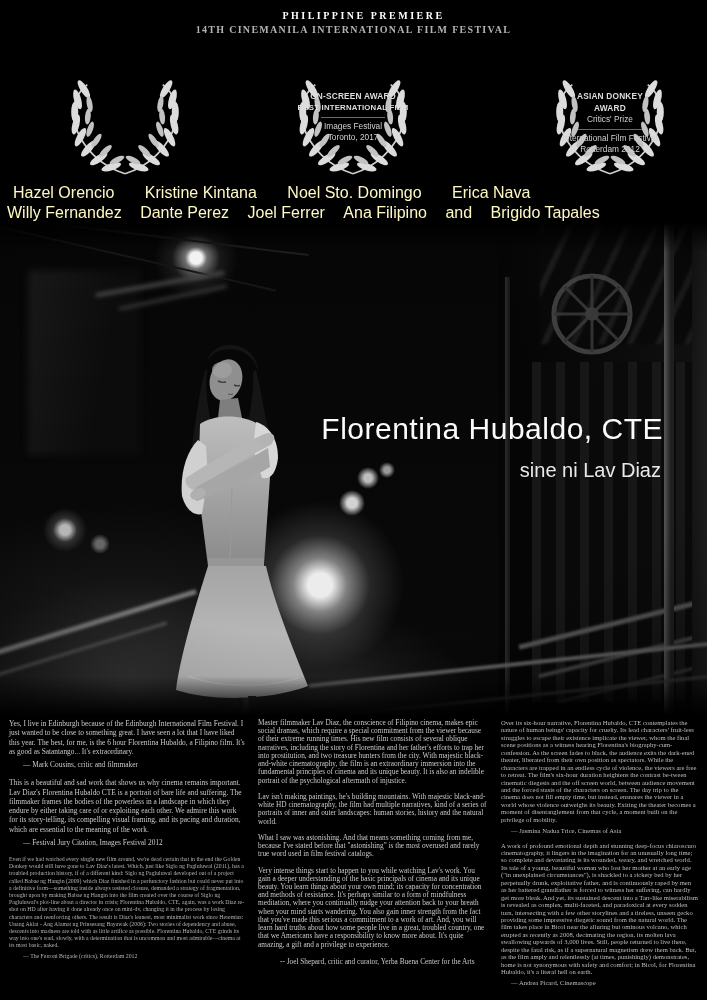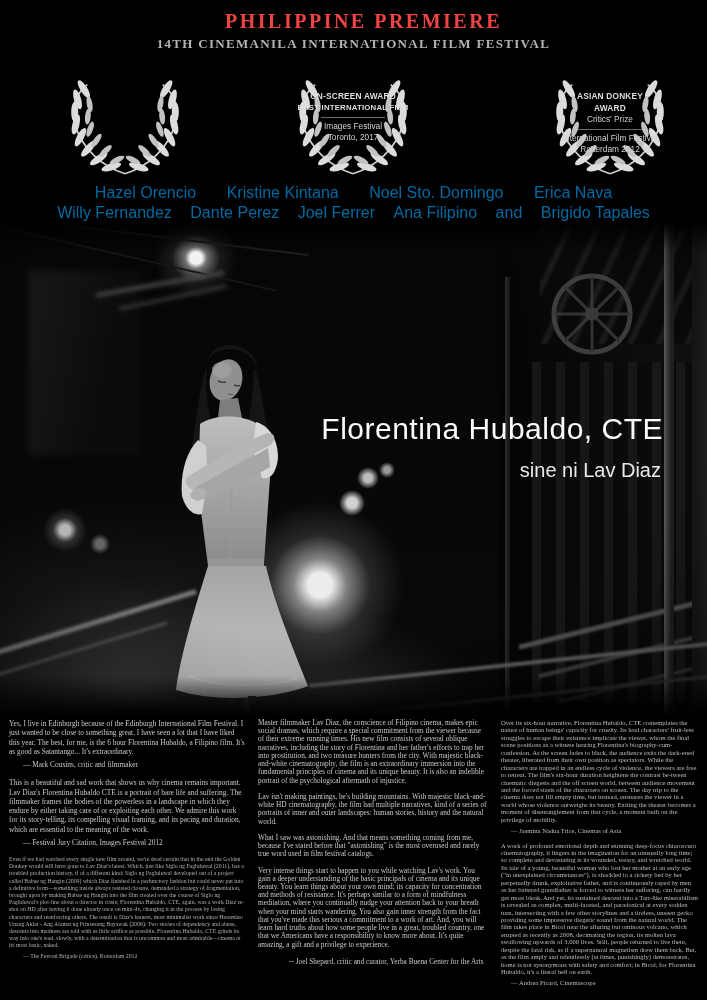--- a/index.html
+++ b/index.html
@@ -2,36 +2,36 @@
 <html><head>
 <meta charset="utf-8">
 <style>
   html,body{margin:0;padding:0;background:#000;}
   body{width:707px;height:1000px;position:relative;overflow:hidden;
        font-family:"Liberation Sans",sans-serif;}
 
   
   .header{position:absolute;top:10px;left:0;width:100%;text-align:center;
           font-family:"Liberation Serif",serif;font-weight:bold;}
-  .h1{font-size:20px;letter-spacing:2.5px;color:#ef4444;padding-left:20px;}
-  .h2{font-size:13px;letter-spacing:1.3px;color:#b3b3b3;margin-top:3px;}
+  .h1{font-size:10px;letter-spacing:2.5px;color:#ffffff;padding-left:20px;}
+  .h2{font-size:10px;letter-spacing:1.3px;color:#b3b3b3;margin-top:3px;}
   .h3{font-size:11px;letter-spacing:1px;color:#a5a5a5;margin-top:2px;}
 
   
   .badges{position:absolute;top:80px;left:0;width:707px;height:96px;}
   .badge{position:absolute;top:0;width:140px;height:96px;}
   .badge-1{left:55px}.badge-2{left:283px}.badge-3{left:540px}
   .laurel-svg{position:absolute;left:0;top:0;width:140px;height:96px;}
   .badge-text{position:absolute;left:0;top:11px;width:100%;text-align:center;color:#dedede;}
   .bt-b{font-size:8.3px;font-weight:bold;letter-spacing:.2px;line-height:1.4;}
   .bt-n{font-size:8.3px;line-height:1.4;color:#d2d2d2;}
   .bt-div{width:64px;height:1px;background:#6a6a6a;margin:3px auto;}
 
   
-  .cast{position:absolute;top:183px;left:0;width:100%;text-align:center;color:#0369a1;}
+  .cast{position:absolute;top:183px;left:0;width:100%;text-align:left;color:#fef9c3;}
   .cast-row{font-size:16px;line-height:20px;white-space:nowrap;}
   .cast-row.r1 span{margin:0 13px;}
   .cast-row.r2 span{margin:0 7px;}
 
   
   .photo{position:absolute;top:222px;left:0;width:707px;height:494px;overflow:hidden;
     background:
       radial-gradient(circle at 196px 36px, rgba(255,255,255,.95) 0 6px, rgba(215,215,215,.5) 11px, rgba(120,120,120,.16) 24px, transparent 42px),
       radial-gradient(circle at 320px 363px, rgba(255,255,255,.92) 0 12px, rgba(225,225,225,.55) 27px, rgba(150,150,150,.22) 50px, transparent 84px),
       radial-gradient(circle at 368px 256px, rgba(235,235,235,.8) 0 4px, transparent 11px),
@@ -85,21 +85,21 @@
       font-family:"Liberation Serif",serif;text-decoration:underline;}
   .col-left{width:236px;}
   .col-mid{width:230px;}
   .col-right{flex:1;}
   .rp{margin:0 0 4px 0;}
   .rattr{margin:0 0 9px 14px;}
   .col-left .big{font-size:7.4px;line-height:1.25;color:#c9c9c9;}
   .col-left .small{font-size:5.8px;line-height:1.24;color:#b2b2b2;}
   .col-mid .rp,.col-mid .rattr{font-size:7.3px;line-height:1.13;color:#c9c9c9;}
   .col-mid .rp{margin-bottom:8px;}
-  .col-mid .rattr{margin-left:31px;margin-top:9px;}
+  .col-mid .rattr{margin-left:22px;margin-top:9px;}
   .col-right .rp,.col-right .rattr{font-size:6.6px;line-height:1.13;color:#bdbdbd;}
   .col-right .rattr{margin-left:10px;margin-bottom:7px;}
 </style>
 </head>
 <body>
 
 <svg width="0" height="0" style="position:absolute" aria-hidden="true">
   <defs>
     <g id="branch">
       <path d="M60 82 C 40 76, 22 60, 16 38 C 13 24, 17 12, 27 4" fill="none" stroke="#cfcfcf" stroke-width="1.5"></path>

